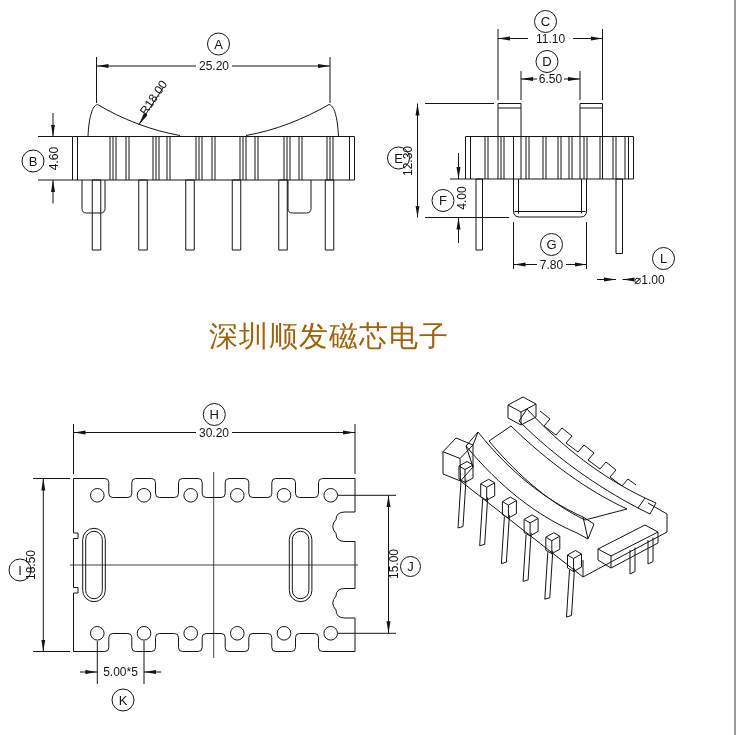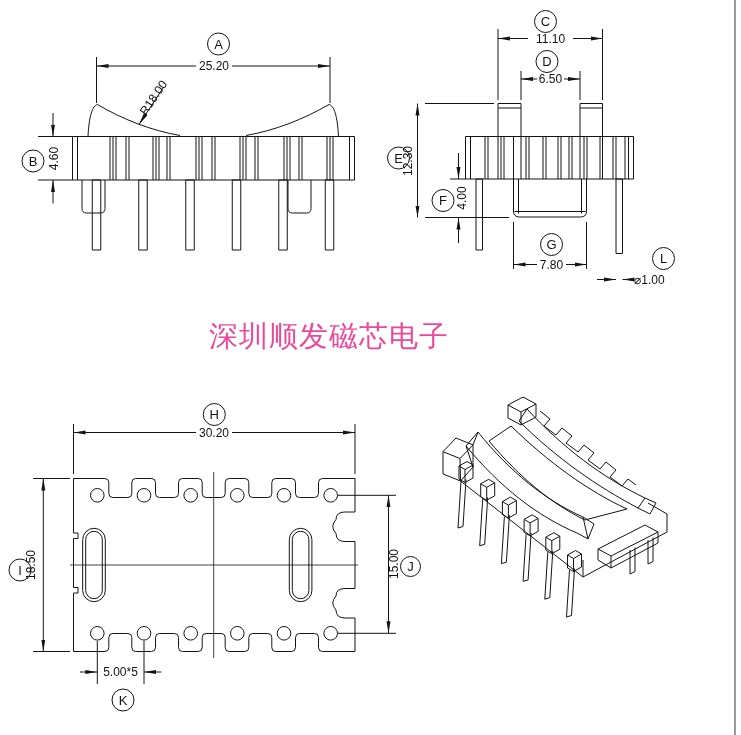--- a/index.html
+++ b/index.html
@@ -1,20 +1,20 @@
 <!DOCTYPE html>
 <html><head>
 <meta charset="utf-8">
 <style>
   html,body{margin:0;padding:0;background:#ffffff;}
   .stage{position:relative;width:741px;height:735px;background:#ffffff;overflow:hidden;
          font-family:"Liberation Sans",sans-serif;}
   .stage svg{position:absolute;left:0;top:0;}
   .company-title{position:absolute;left:209px;top:317px;font-size:29px;letter-spacing:1px;
-                 color:#ec4899;font-family:"Liberation Serif","DejaVu Serif",serif;white-space:nowrap;}
+                 color:#a16207;font-family:"Liberation Serif","DejaVu Serif",serif;white-space:nowrap;}
   .right-border{position:absolute;top:0;right:5px;width:2px;height:735px;background:#9a9a9a;}
   text{fill:#141414;font-family:"Liberation Sans",sans-serif;}
   .dim{font-size:12px;}
   .bal{font-size:13px;}
   path,rect,circle,line{vector-effect:non-scaling-stroke;}
 </style>
 </head>
 <body>
 
 <div class="stage">

